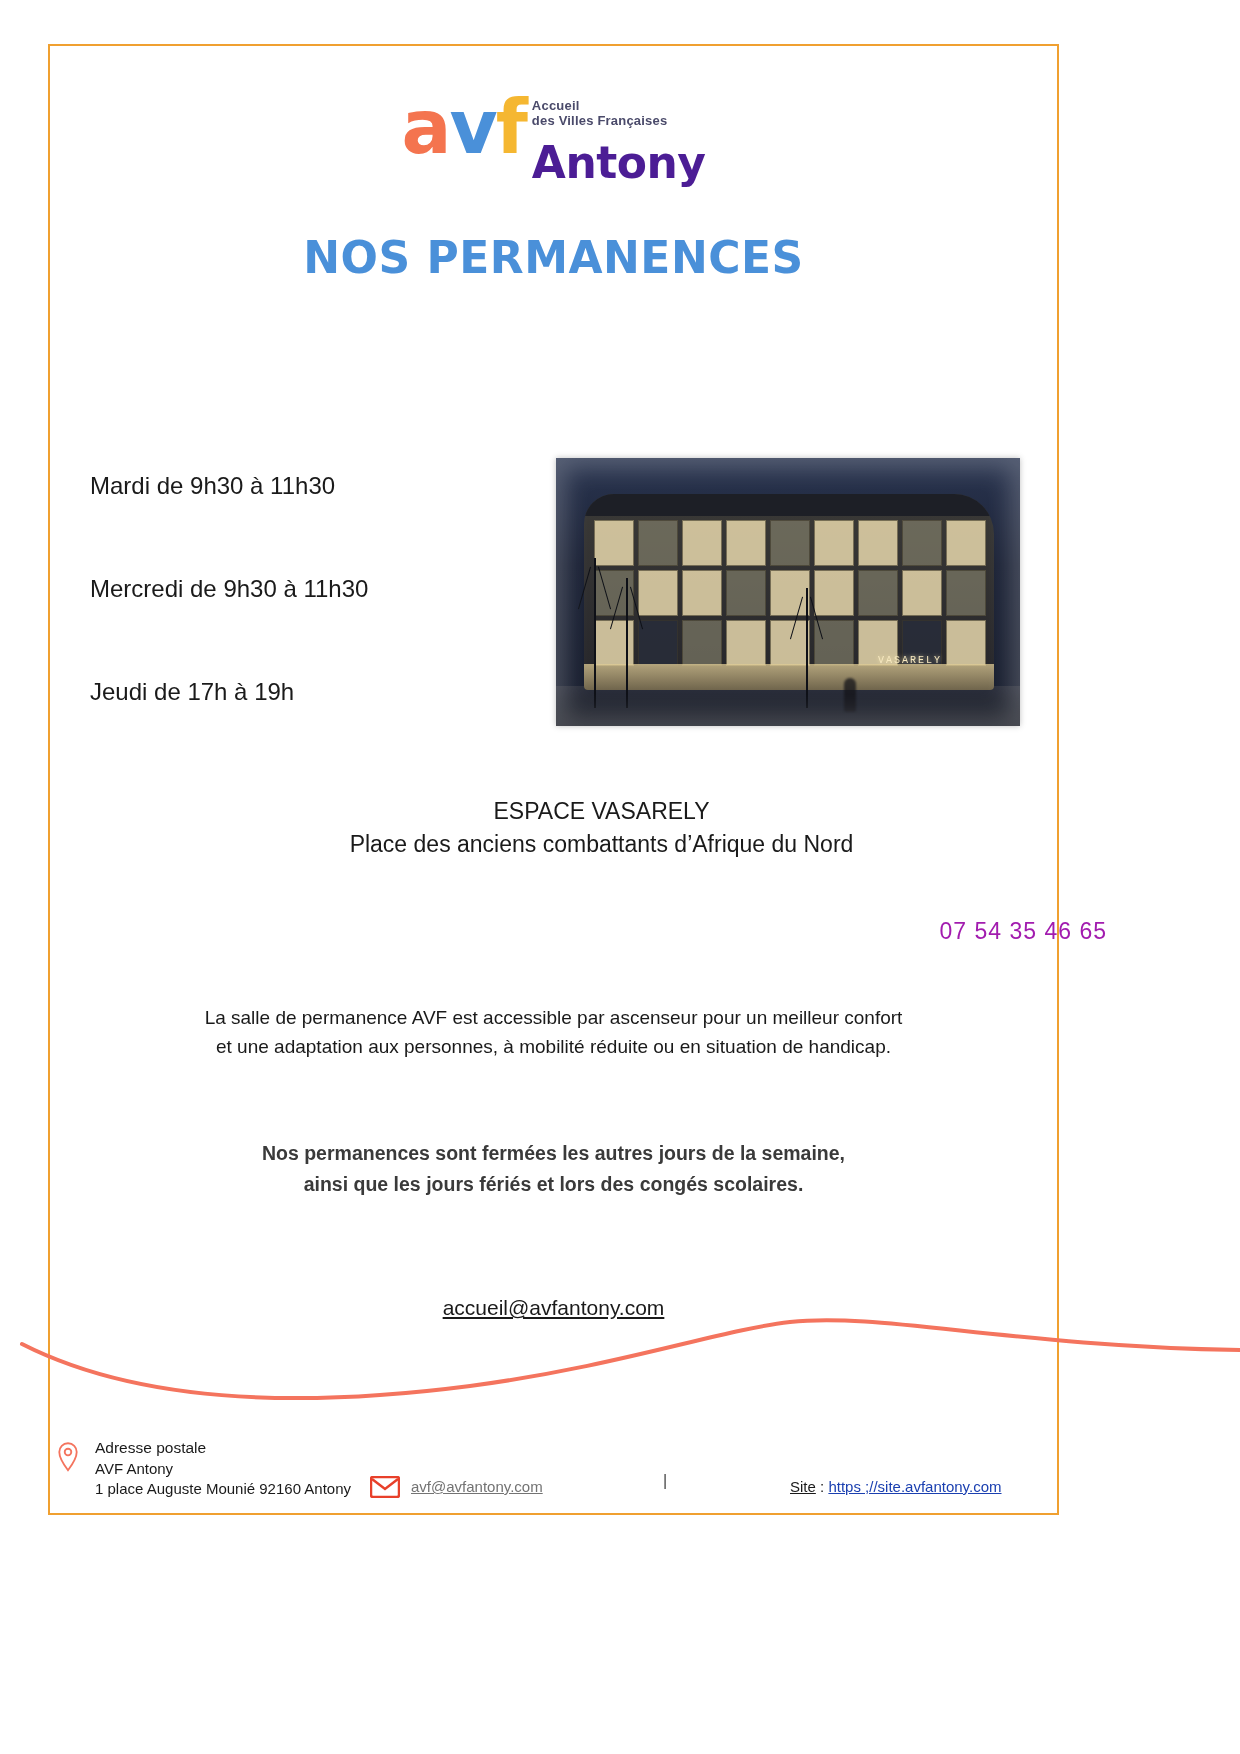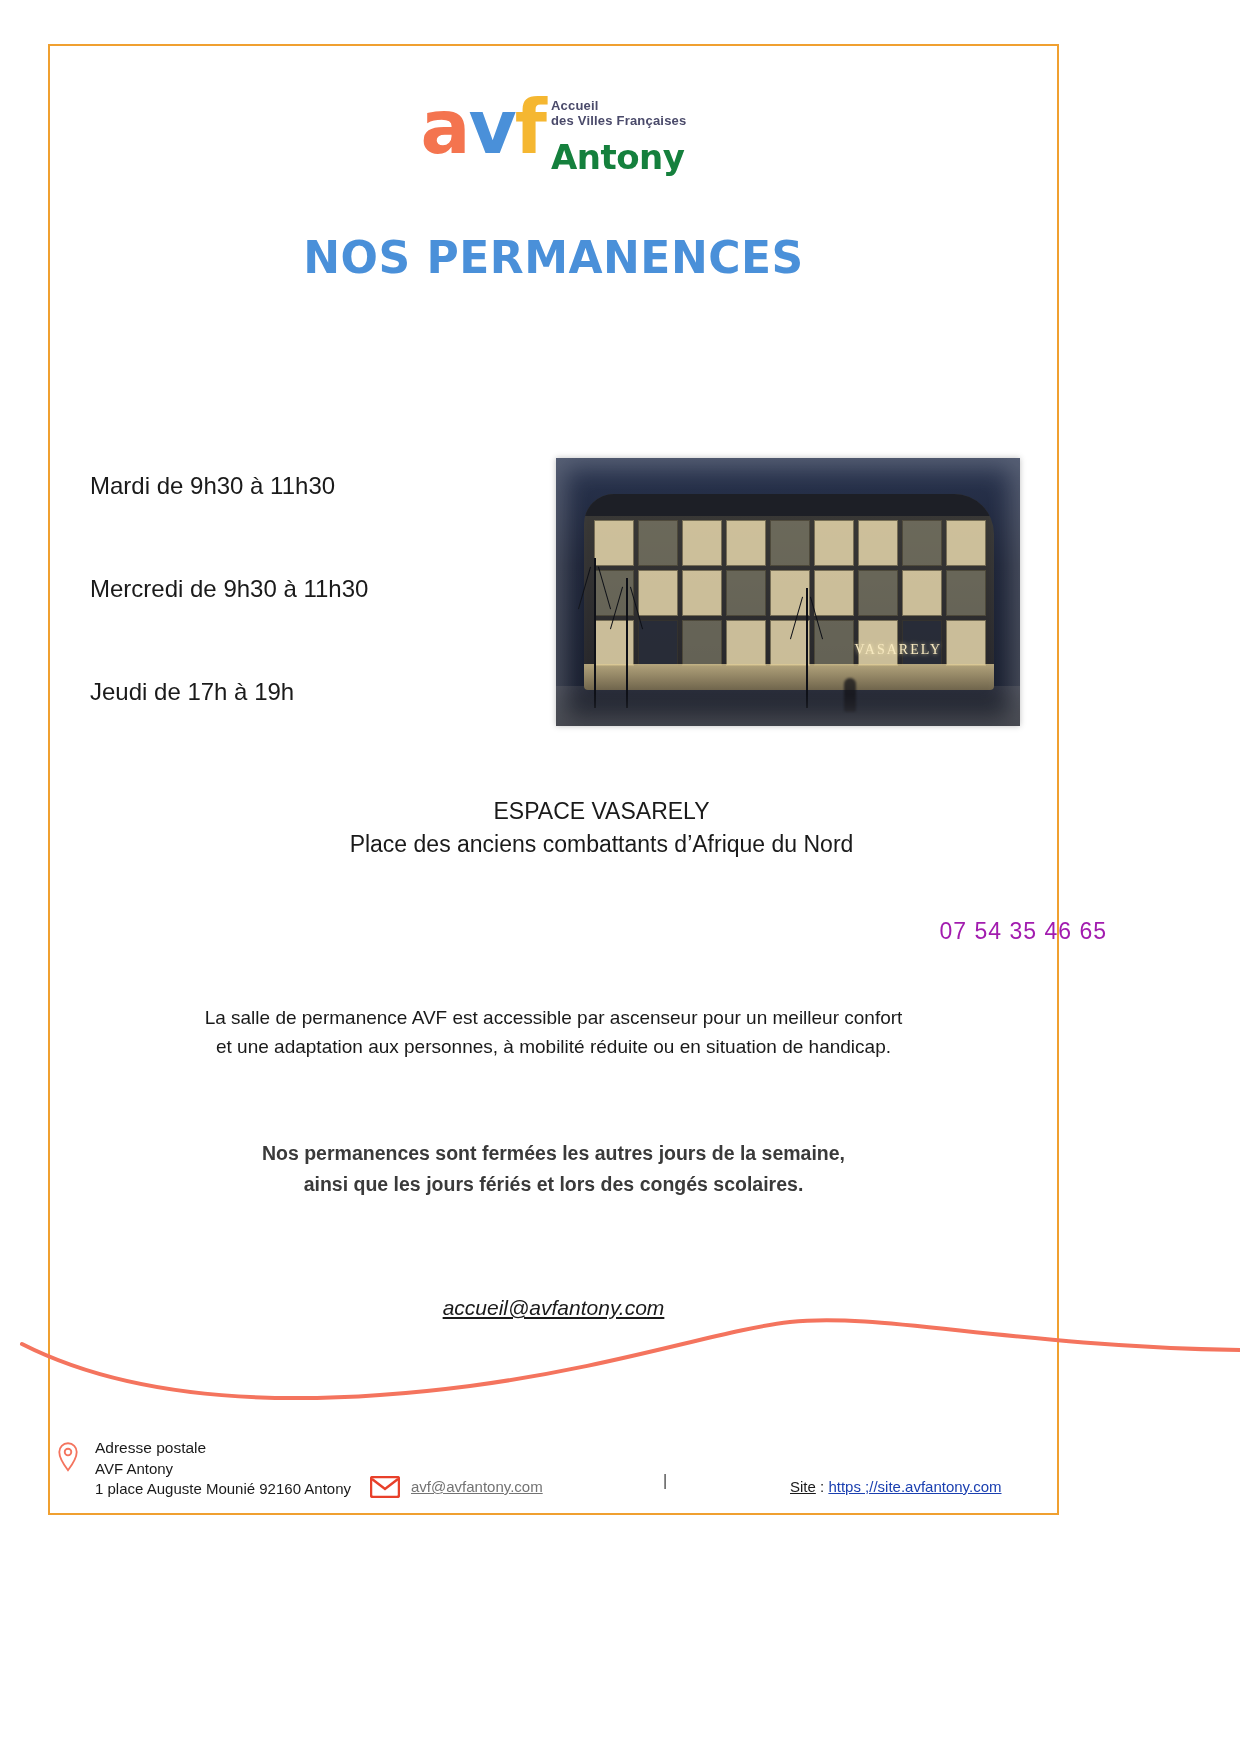--- a/index.html
+++ b/index.html
@@ -70,23 +70,23 @@
     font-family: "Liberation Sans", sans-serif;
     font-size: 13px;
     font-weight: 700;
     line-height: 1.18;
     color: #4a4a6a;
     letter-spacing: 0.2px;
   }
   .logo-sub span:nth-child(1) { display: block; }
   .logo-city {
     font-family: "DejaVu Sans", sans-serif;
-    font-size: 34px;
-    font-weight: 700;
-    color: #15803d;
+    font-size: 44px;
+    font-weight: 700;
+    color: #4c1d95;
     margin-top: 8px;
     letter-spacing: -0.5px;
   }
 
   
   .title-main {
     position: absolute;
     top: 232px;
     left: 0;
     width: 1107px;
@@ -164,23 +164,23 @@
     border: 1px solid rgba(60,55,40,0.6);
   }
   .photo .cell.dim { background: rgba(150,145,120,0.55); }
   .photo .cell.dark { background: rgba(40,45,58,0.85); }
   .photo .base {
     position: absolute; left: 0; bottom: 0; width: 100%; height: 26px;
     background: linear-gradient(180deg, rgba(225,205,150,0.75), rgba(120,108,80,0.9));
   }
   .photo .sign {
     position: absolute;
-    right: 78px; bottom: 68px;
-    font-family: Liberation Serif, serif;
-    font-size: 14px;
+    right: 78px; bottom: 60px;
+    font-family: Liberation Mono, monospace;
+    font-size: 10px;
     letter-spacing: 2px;
     color: #f7e9c0;
     text-shadow: 0 0 4px rgba(255,240,180,0.9);
   }
   .photo .ground {
     position: absolute; left: 0; bottom: 0; width: 100%; height: 40px;
     background: linear-gradient(180deg,#2b2f3c,#191c25);
   }
   .photo .tree {
     position: absolute;
@@ -250,21 +250,20 @@
     color: #3a3a3a;
   }
   .email-main {
     position: absolute;
     top: 1296px;
     left: 0; width: 1107px;
     text-align: center;
     font-size: 21px;
     color: #1a1a1a;
     text-decoration: underline;
-    font-style: italic;
   }
 
   
   .wave {
     position: absolute;
     left: 0; top: 1300px;
     width: 1240px; height: 120px;
     pointer-events: none;
   }
 

